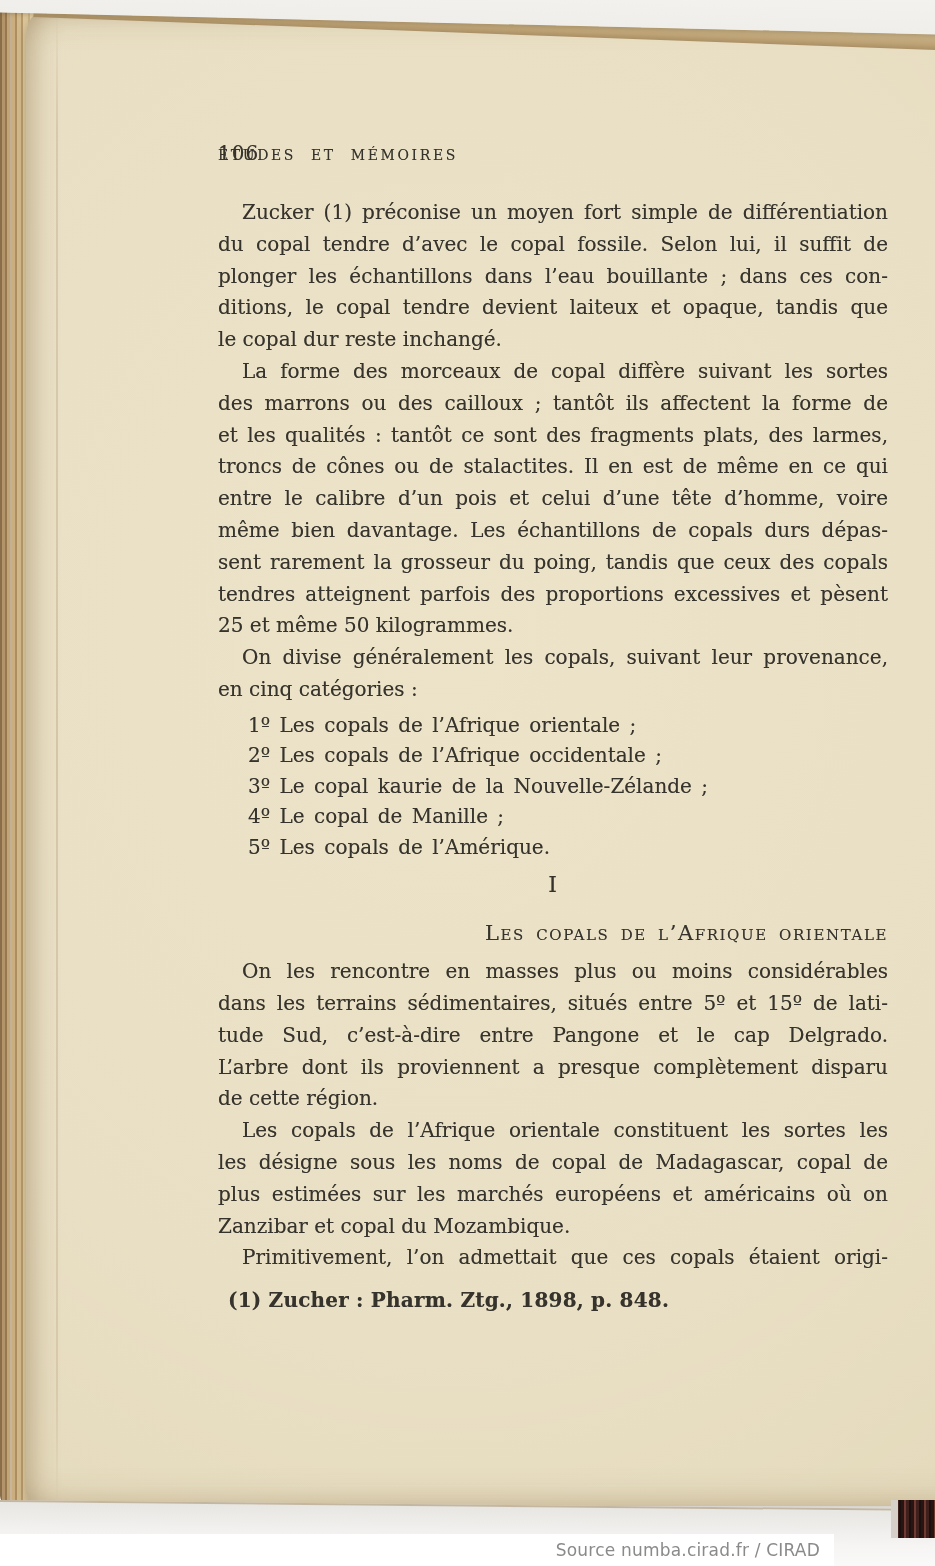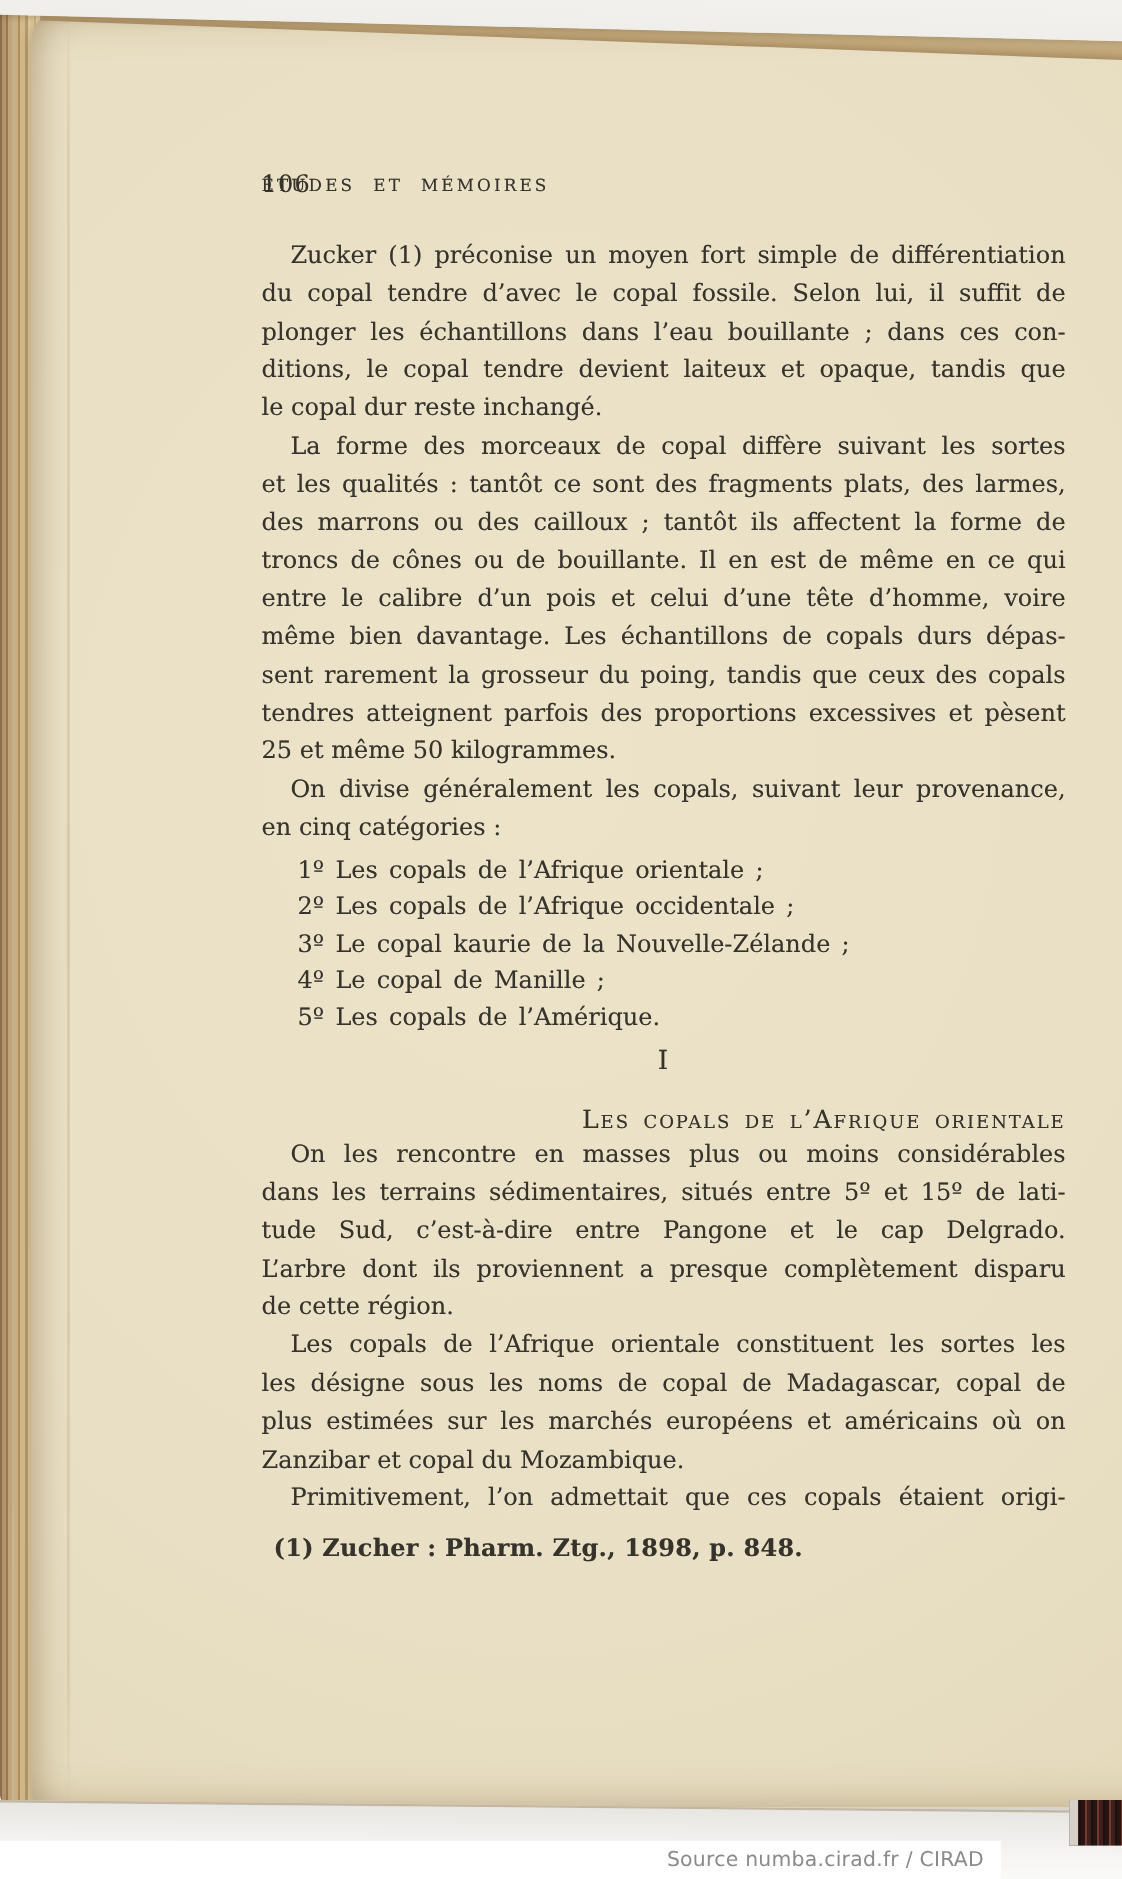--- a/index.html
+++ b/index.html
@@ -88,21 +88,21 @@
   .para .line{text-align:justify;text-align-last:justify;}
   .para .line.last{text-align-last:left;}
   .para .line.first{text-indent:24px;}
   .list{margin:4px 0 6px 0;padding-left:30px;}
   .list-item{line-height:30.5px;word-spacing:3px;}
   .section-number{text-align:center;font-size:22px;line-height:30px;margin-top:8px;letter-spacing:1px;}
   .section-title{
     text-align:right;font-variant:small-caps;font-size:21px;line-height:26px;
     margin-top:20px;letter-spacing:1.6px;word-spacing:3px;
   }
-  .para.p4{margin-top:0;}
+  .para.p4{margin-top:10px;}
   .footnote{margin-top:15px;padding-left:10px;font-size:20px;font-weight:700;line-height:22px;letter-spacing:.2px;}
 </style>
 </head>
 <body>
 
 <div class="photo">
   <div class="page-stack"></div>
   <div class="page">
     <div class="content">
       <div class="header-row">
@@ -112,23 +112,23 @@
       <div class="body-text">
           <div class="para">
             <div class="line first">Zucker (1) préconise un moyen fort simple de différentiation</div>
             <div class="line">du copal tendre d’avec le copal fossile. Selon lui, il suffit de</div>
             <div class="line">plonger les échantillons dans l’eau bouillante ; dans ces con-</div>
             <div class="line">ditions, le copal tendre devient laiteux et opaque, tandis que</div>
             <div class="line last">le copal dur reste inchangé.</div>
           </div>
           <div class="para">
             <div class="line first">La forme des morceaux de copal diffère suivant les sortes</div>
+            <div class="line">des marrons ou des cailloux ; tantôt ils affectent la forme de</div>
             <div class="line">et les qualités : tantôt ce sont des fragments plats, des larmes,</div>
-            <div class="line">des marrons ou des cailloux ; tantôt ils affectent la forme de</div>
-            <div class="line">troncs de cônes ou de bouillante. Il en est de même en ce qui</div>
+            <div class="line">troncs de cônes ou de stalactites. Il en est de même en ce qui</div>
             <div class="line">entre le calibre d’un pois et celui d’une tête d’homme, voire</div>
             <div class="line">même bien davantage. Les échantillons de copals durs dépas-</div>
             <div class="line">sent rarement la grosseur du poing, tandis que ceux des copals</div>
             <div class="line">tendres atteignent parfois des proportions excessives et pèsent</div>
             <div class="line last">25 et même 50 kilogrammes.</div>
           </div>
           <div class="para">
             <div class="line first">On divise généralement les copals, suivant leur provenance,</div>
             <div class="line last">en cinq catégories :</div>
           </div>

